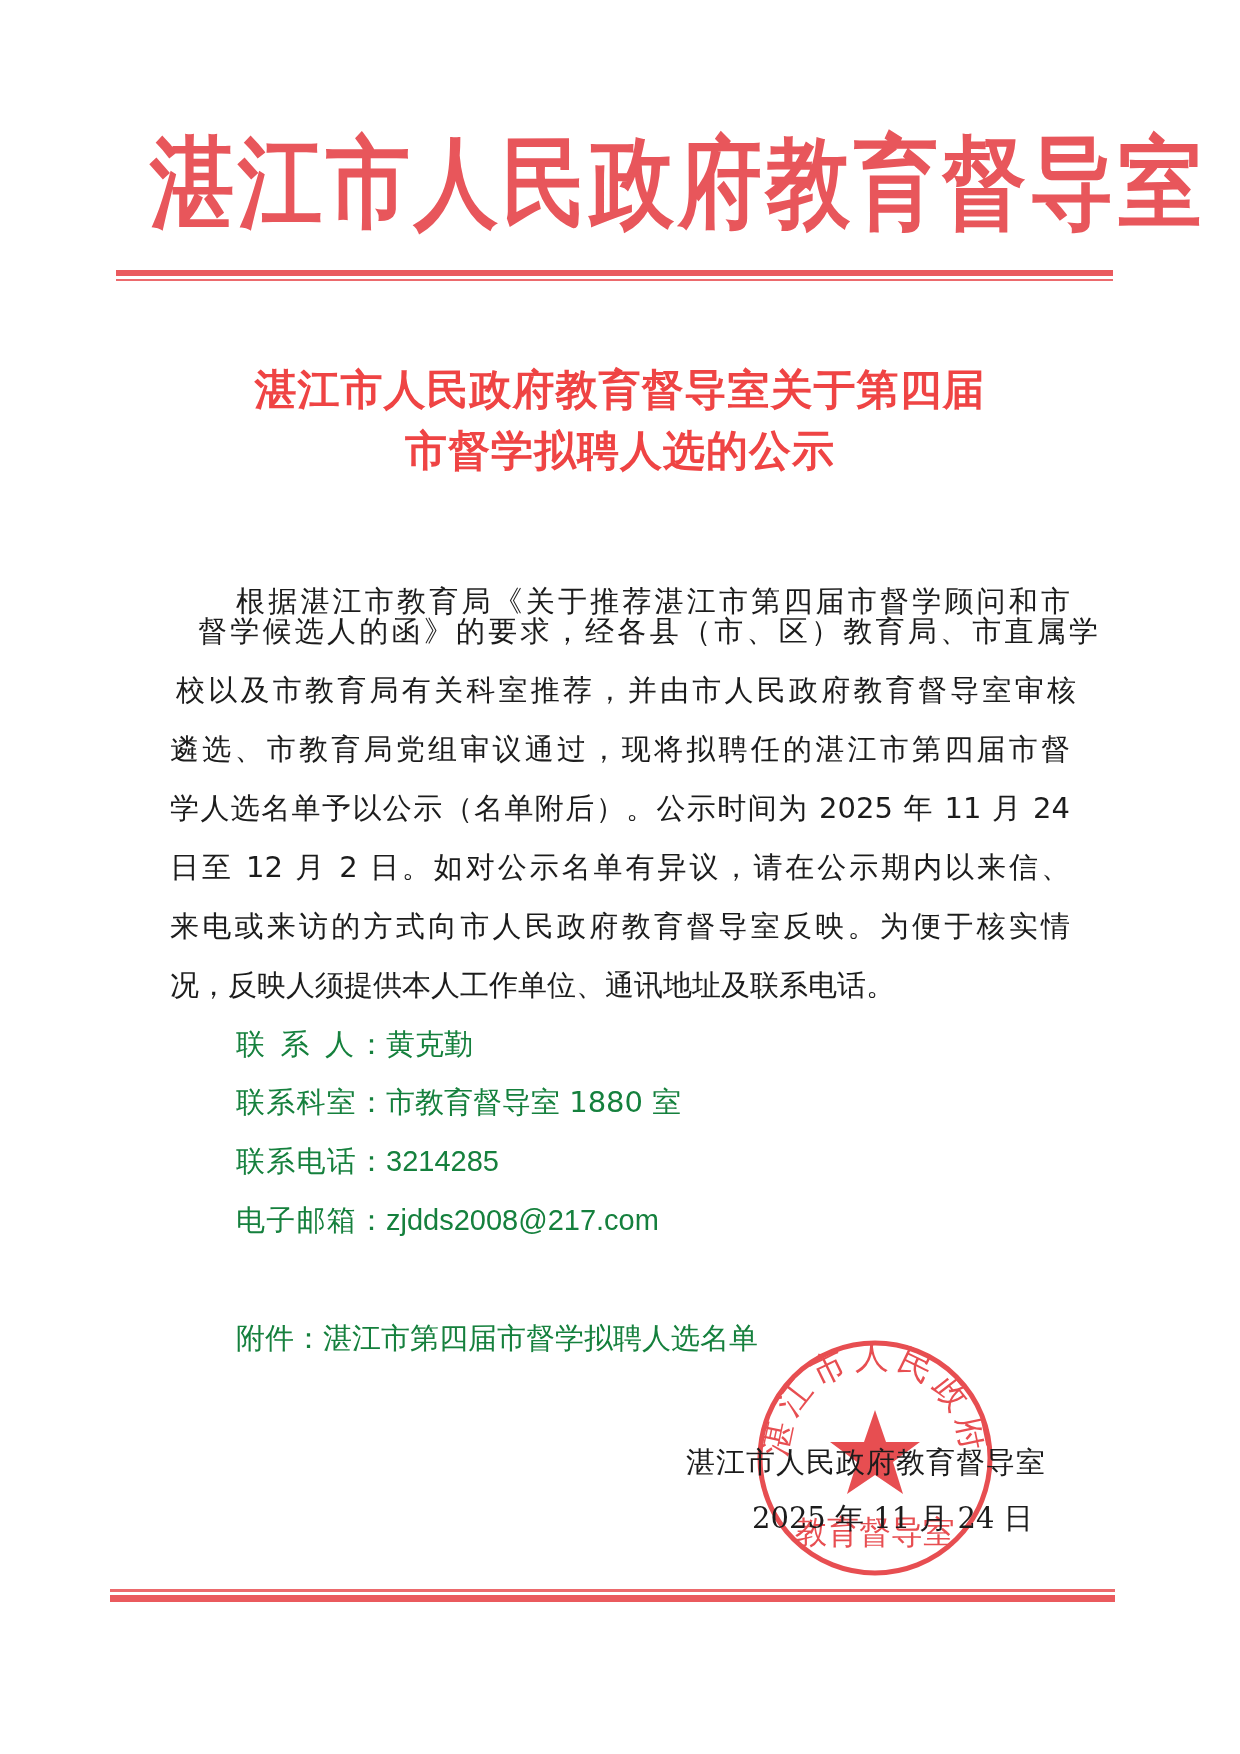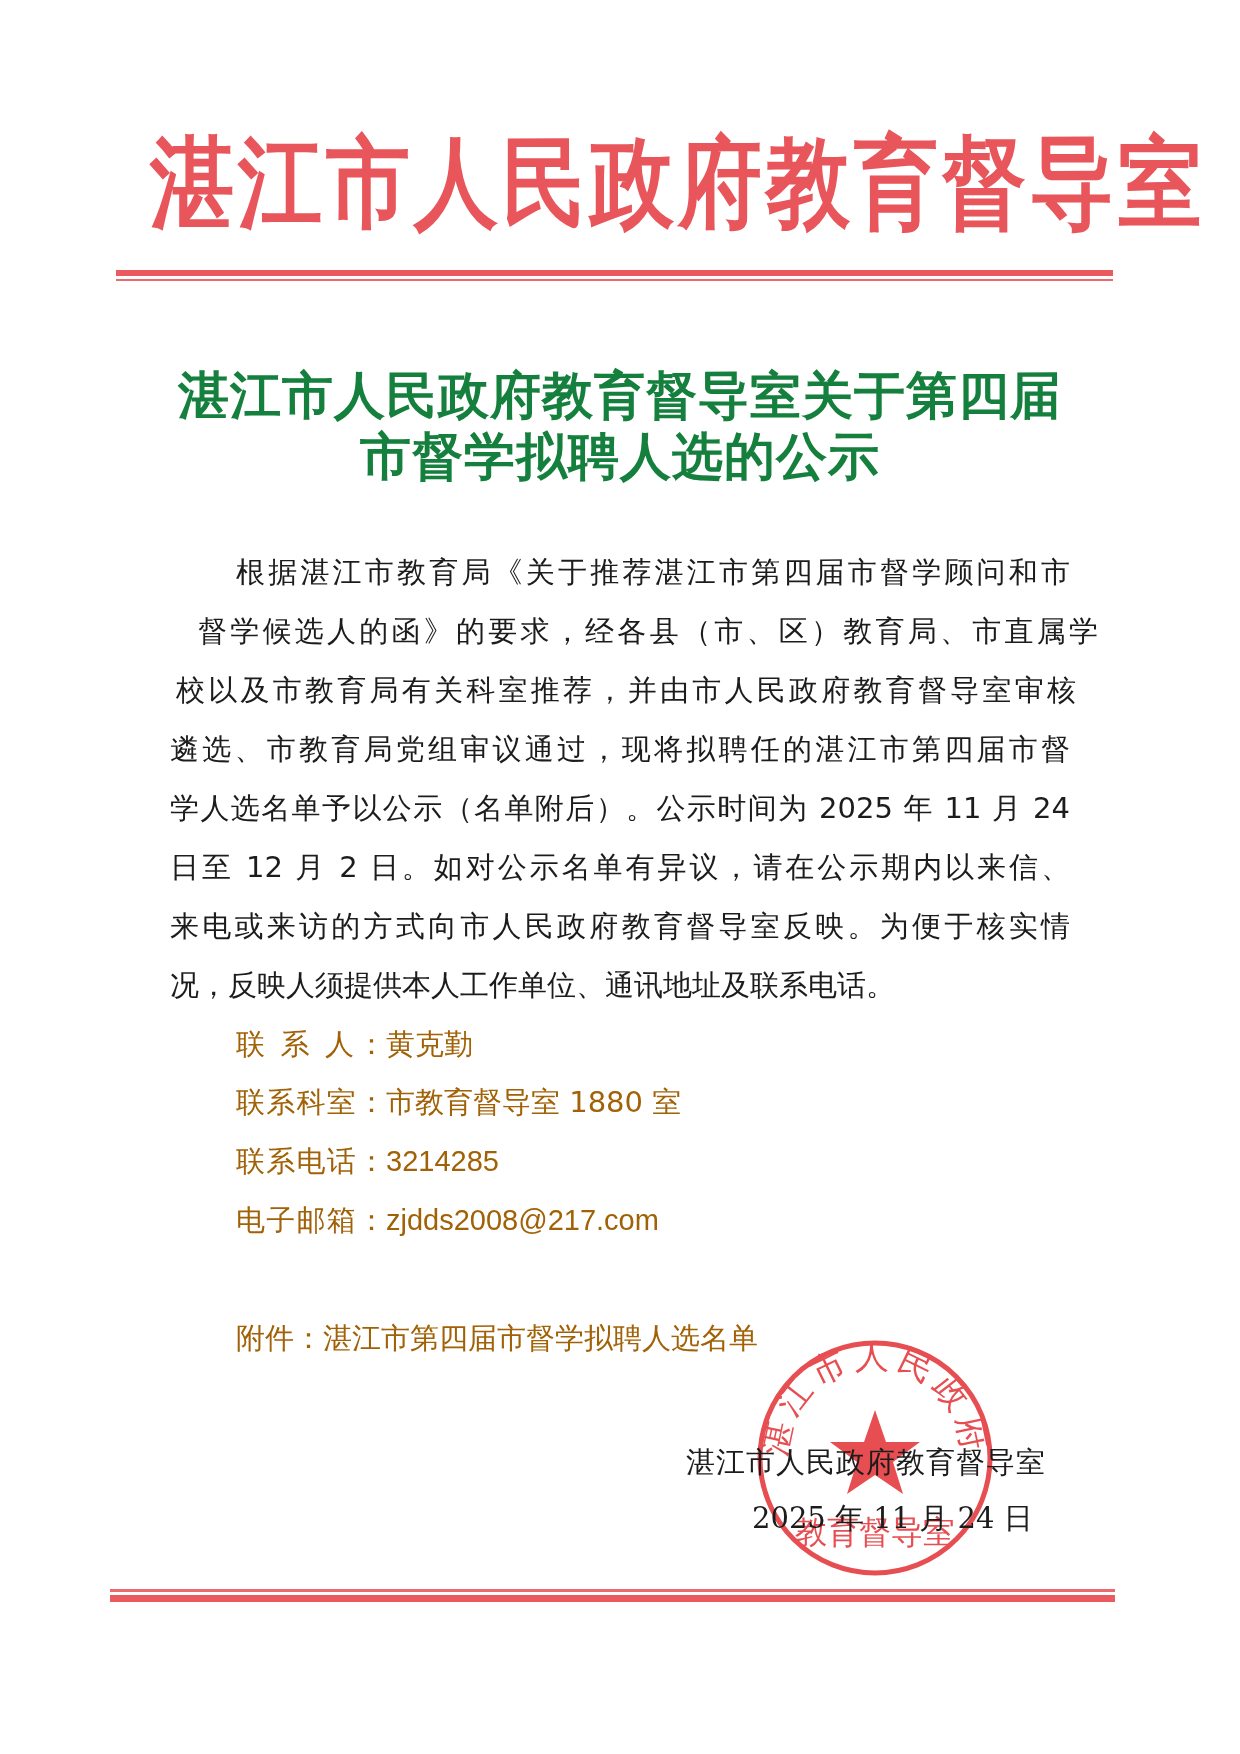--- a/index.html
+++ b/index.html
@@ -12,33 +12,33 @@
       left: 150px; top: 128px; width: 940px; height: 110px;
       color: #e8565b; font-family: "DejaVu Serif", serif; font-weight: bold;
       font-size: 84px; line-height: 110px; text-align: center; letter-spacing: 4px;
       transform: scaleY(1.18); transform-origin: center;
       white-space: nowrap;
     }
     .rule-thick { background: #ea5a5e; }
     .rule-thin  { background: #ec6a6d; }
     .title {
       left: 120px; width: 1000px; text-align: center; font-weight: bold;
-      font-size: 51px; letter-spacing: 1px; color: #15803d; white-space: nowrap;
+      font-size: 42px; letter-spacing: 1px; color: #ef4444; white-space: nowrap;
       font-family: "DejaVu Serif", serif;
     }
     .body-line {
       left: 170px; width: 900px; font-size: 29px; line-height: 40px;
       text-align: justify; text-align-last: justify; white-space: nowrap;
       font-family: "DejaVu Sans", sans-serif; font-weight: normal; color: #1c1c1c;
     }
     .body-line.last { text-align-last: left; }
-    .body-line.indent { left: 236px; width: 834px; }
+    .body-line.indent { left: 236px; width: 834px; margin-top: 29px; }
     .contact-line {
       left: 236px; font-size: 29px; line-height: 40px; white-space: nowrap;
-      font-family: "DejaVu Sans", sans-serif; color: #a16207;
+      font-family: "DejaVu Sans", sans-serif; color: #15803d;
     }
     .contact-line .val { font-family: Liberation Sans, sans-serif; }
     .contact-line .lbl { display: inline-block; width: 150px; text-align-last: justify; }
     .sign-line {
       font-size: 29px; line-height: 40px; white-space: nowrap;
       font-family: "DejaVu Sans", sans-serif; color: #1c1c1c; z-index: 3;
     }
     .date-line { font-family: "DejaVu Serif", serif; }
     .seal { left: 755px; top: 1338px; width: 240px; height: 240px; z-index: 2; opacity: 0.9; }
   </style>

